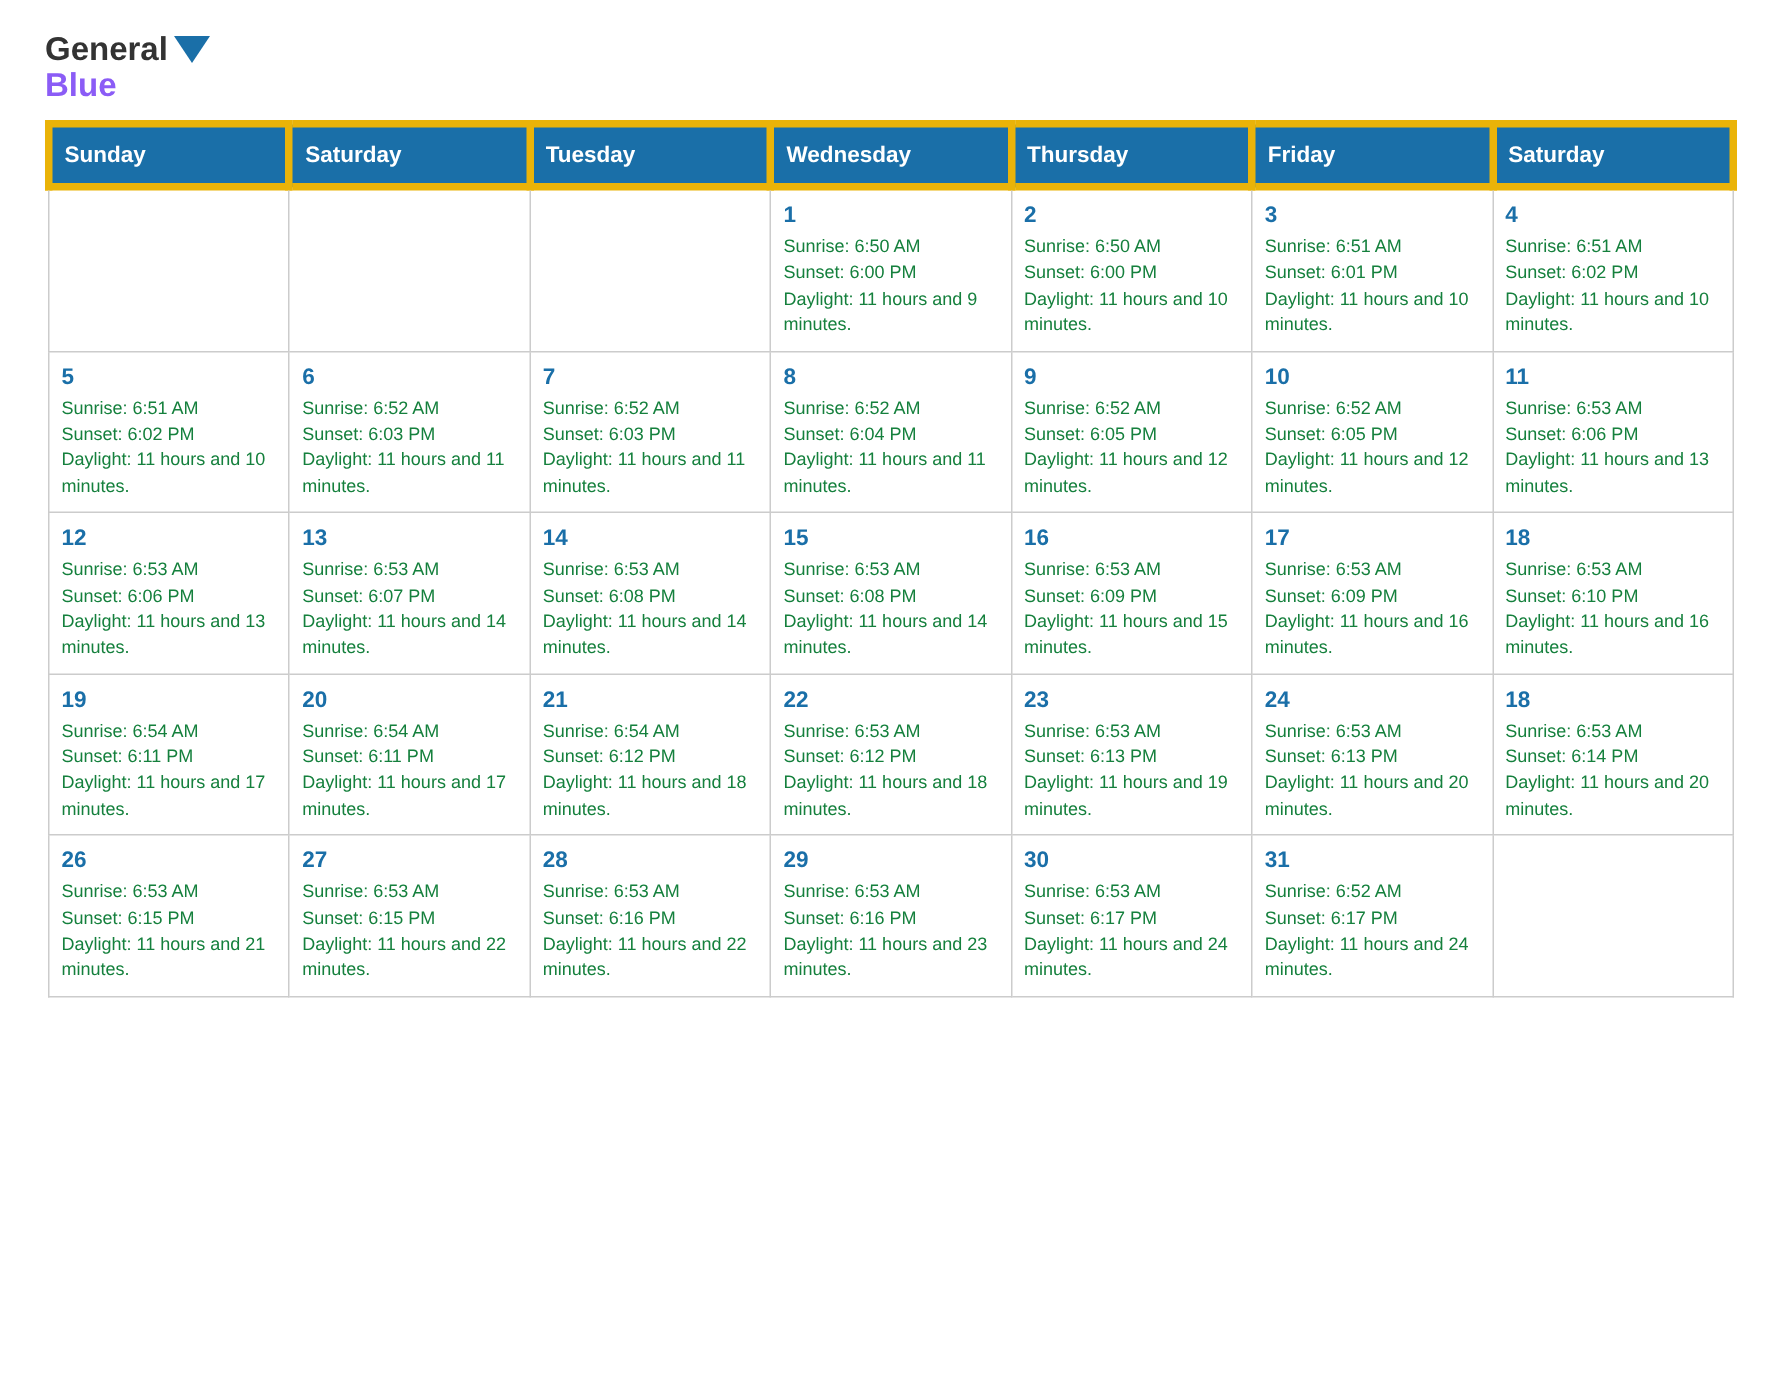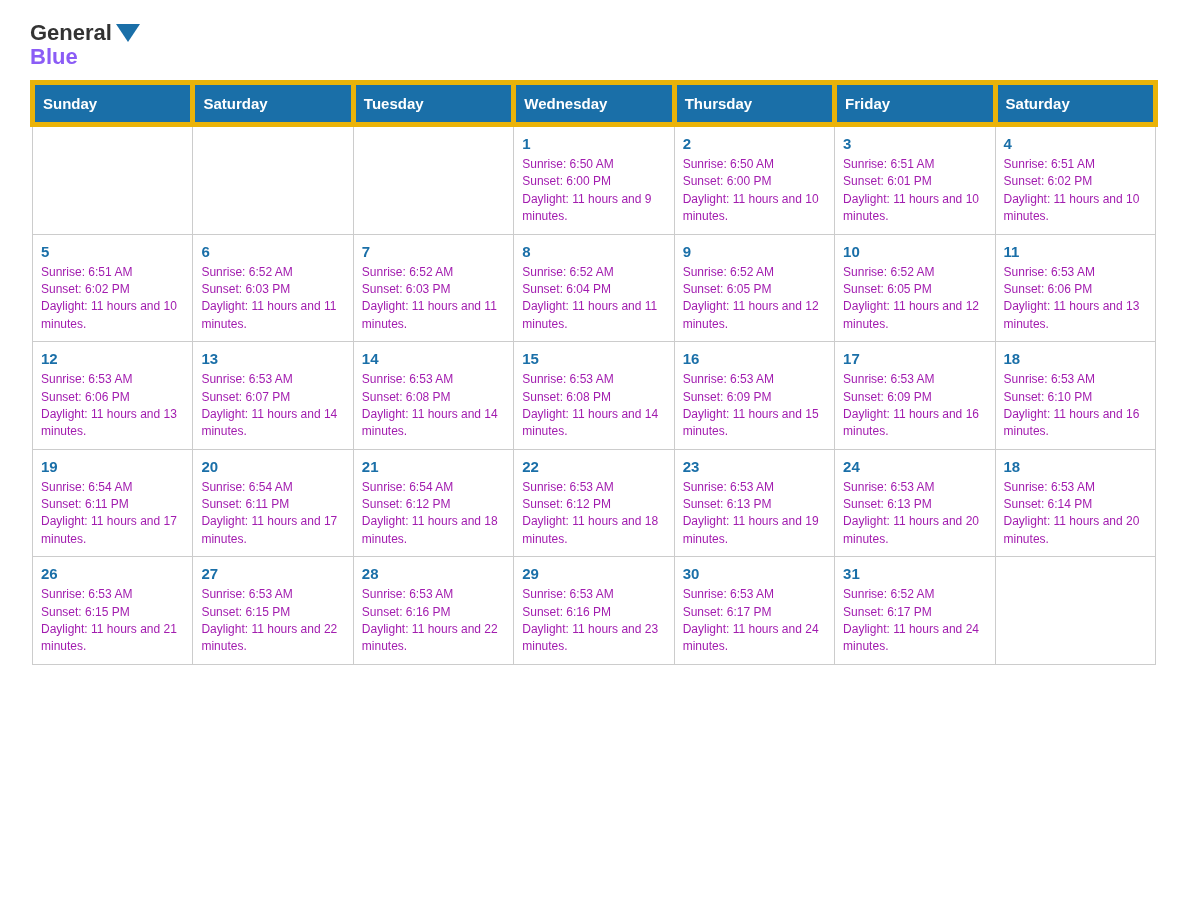--- a/index.html
+++ b/index.html
@@ -83,21 +83,21 @@
       color: #222;
     }
     .day-number {
       font-size: 15px;
       font-weight: bold;
       color: #1a6fa8;
       display: block;
       margin-bottom: 4px;
     }
     .day-info {
-      color: #a21caf;
+      color: #15803d;
       font-size: 12px;
       line-height: 1.45;
     }
     .empty-cell {
       background: #fff;
     }
   </style>
 </head>
 <body>
 

